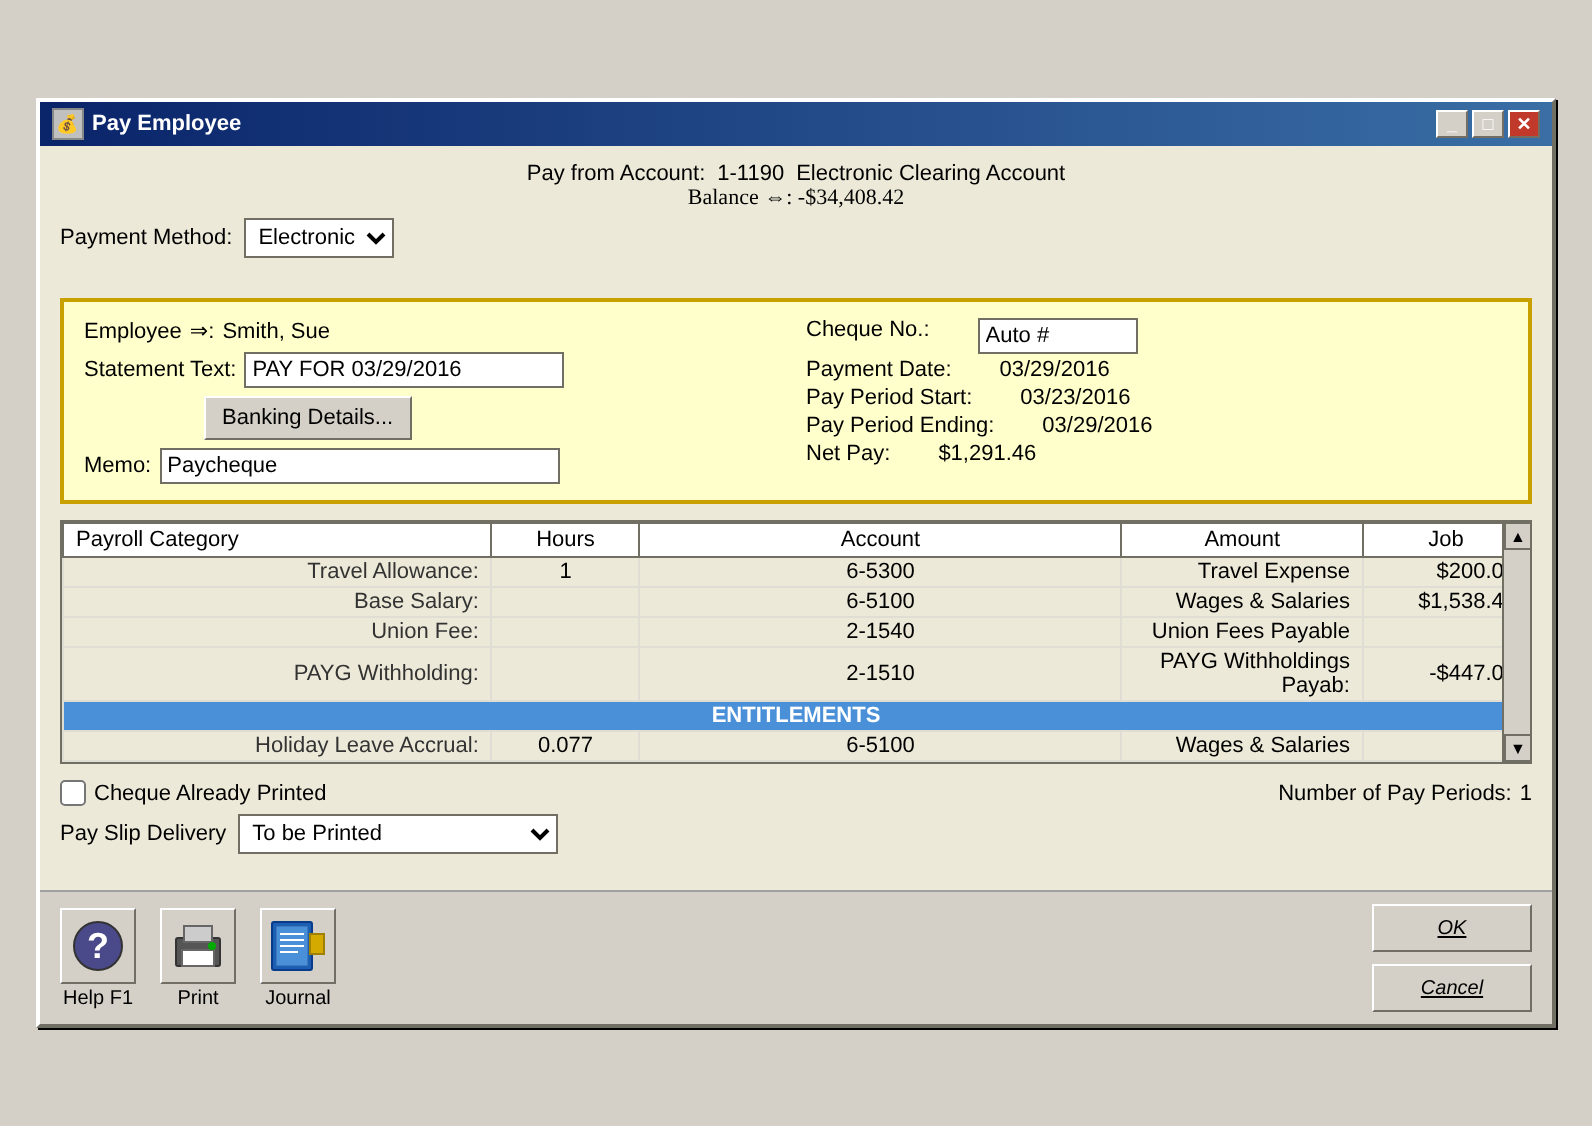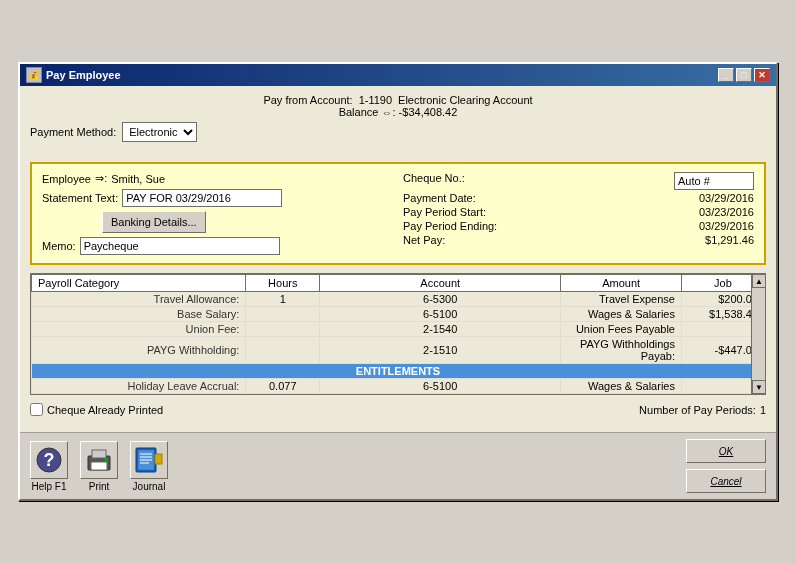--- a/index.html
+++ b/index.html
@@ -80,21 +80,21 @@
       justify-content: space-between;
       margin-bottom: 4px;
       flex-direction: column;
     }
     .top-bar-left {
       display: flex;
       align-items: center;
       gap: 6px;
     }
     .label { color: #000; }
-    .balance-section { font-size: 11px; }
+    .balance-section { font-size: 11px; font-family: Liberation Serif, serif; }
     .payment-method-row {
       display: flex;
       align-items: center;
       gap: 6px;
       margin-bottom: 20px;
     }
     select {
       height: 20px;
       font-size: 11px;
       background: white;
@@ -135,22 +135,22 @@
       font-size: 11px;
       cursor: pointer;
       height: 22px;
       text-align: center;
     }
     .right-info {
       font-size: 11px;
     }
     .right-row {
       display: flex;
-      justify-content: space-between;
-      gap: 4px;
+      justify-content: flex-start;
+      gap: 24px;
       margin-bottom: 2px;
     }
     .right-val { font-weight: normal; }
     .table-container {
       border: 1px solid #716f64;
       margin-bottom: 8px;
       position: relative;
     }
     table {
       width: 100%;
@@ -418,20 +418,28 @@
       <div style="display:flex; align-items:center; gap:4px;">
         <input type="checkbox" style="">
         <span>Cheque Already Printed</span>
       </div>
       <div style="display:flex; align-items:center; gap:4px;text-align:center;">
         <span>Number of Pay Periods:</span>
         <span>1</span>
       </div>
     </div>
 
+    <div class="payslip-row" style="margin-bottom:6px;">
+      <span>Pay Slip Delivery</span>
+      <select style="width:160px;">
+        <option>To be Printed</option>
+        <option>Email</option>
+        <option>None</option>
+      </select>
+    </div>
 
   </div>
 
   <div class="footer">
     <div class="footer-left">
 
       <div class="footer-btn">
         <div class="footer-icon">
           <svg width="28" height="28" viewBox="0 0 28 28">
             <circle cx="14" cy="14" r="12" fill="#4a4a8a" stroke="#333" stroke-width="1"></circle>

